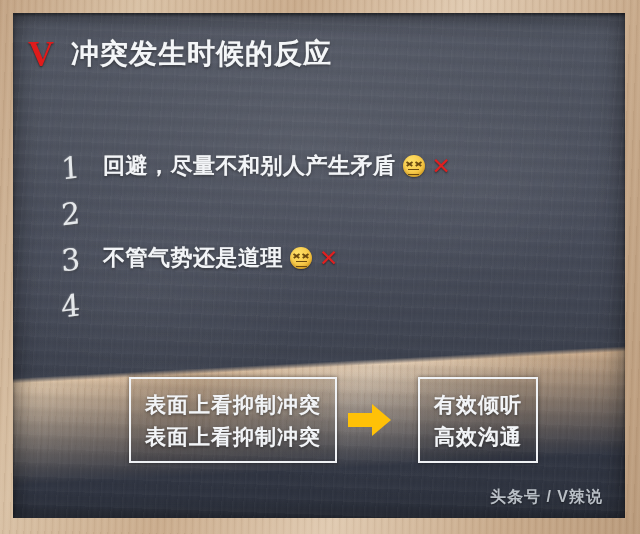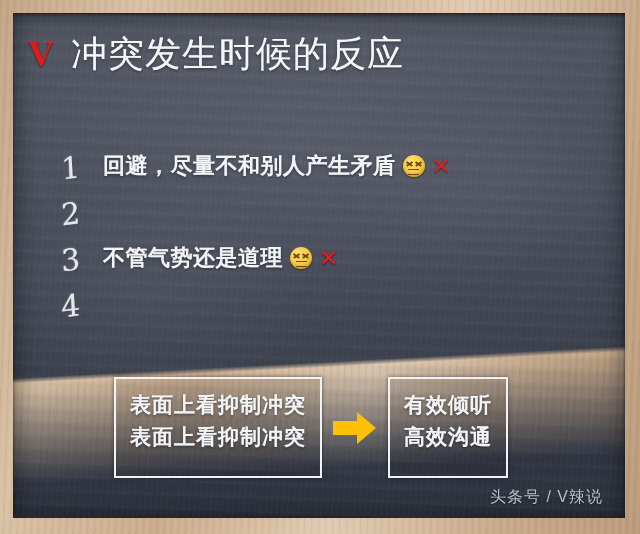--- a/index.html
+++ b/index.html
@@ -107,22 +107,22 @@
     font-family: "Liberation Serif", "DejaVu Serif", serif;
     font-weight: bold;
     font-size: 36px;
     line-height: 1;
     letter-spacing: 0px;
     text-shadow: 0 1px 2px rgba(0,0,0,0.55);
     margin-right: 17px;
   }
   #page-title {
     color: #f4f6f8;
-    font-size: 36px;
-    font-weight: normal;
+    font-size: 28px;
+    font-weight: bold;
     line-height: 1;
     letter-spacing: 1px;
     text-shadow:
       0 0 1px rgba(255,255,255,0.5),
       0 1px 3px rgba(0,0,0,0.55);
   }
 
   
   #list {
     position: absolute;
@@ -217,23 +217,24 @@
   #bottom-row {
     position: absolute;
     left: 101px;
     top: 364px;
     display: flex;
     align-items: center;
     z-index: 3;
   }
   .callout-box {
     border: 2px solid #f0f2f5;
-    padding: 10px 14px 23px 14px;
+    padding: 10px 14px 8px 14px;
     box-shadow: 0 0 4px rgba(0,0,0,0.45);
     background: rgba(0,0,0,0.06);
+    margin-left: 15px;
   }
   .callout-line {
     color: #f2f4f7;
     font-size: 21px;
     font-weight: bold;
     line-height: 32px;
     letter-spacing: 1px;
     white-space: nowrap;
     text-align: center;
     text-shadow:
@@ -252,20 +253,21 @@
   #watermark {
     position: absolute;
     right: 22px;
     bottom: 10px;
     color: #ccd2d8;
     font-size: 16px;
     letter-spacing: 1px;
     opacity: 0.88;
     z-index: 4;
     text-shadow: 0 1px 2px rgba(0,0,0,0.5);
+    font-weight: bold;
   }
 </style>
 </head>
 <body>
 
 <div id="board-frame">
 
   <div id="chalkboard">
 
     <div id="header-row" class="layer">

